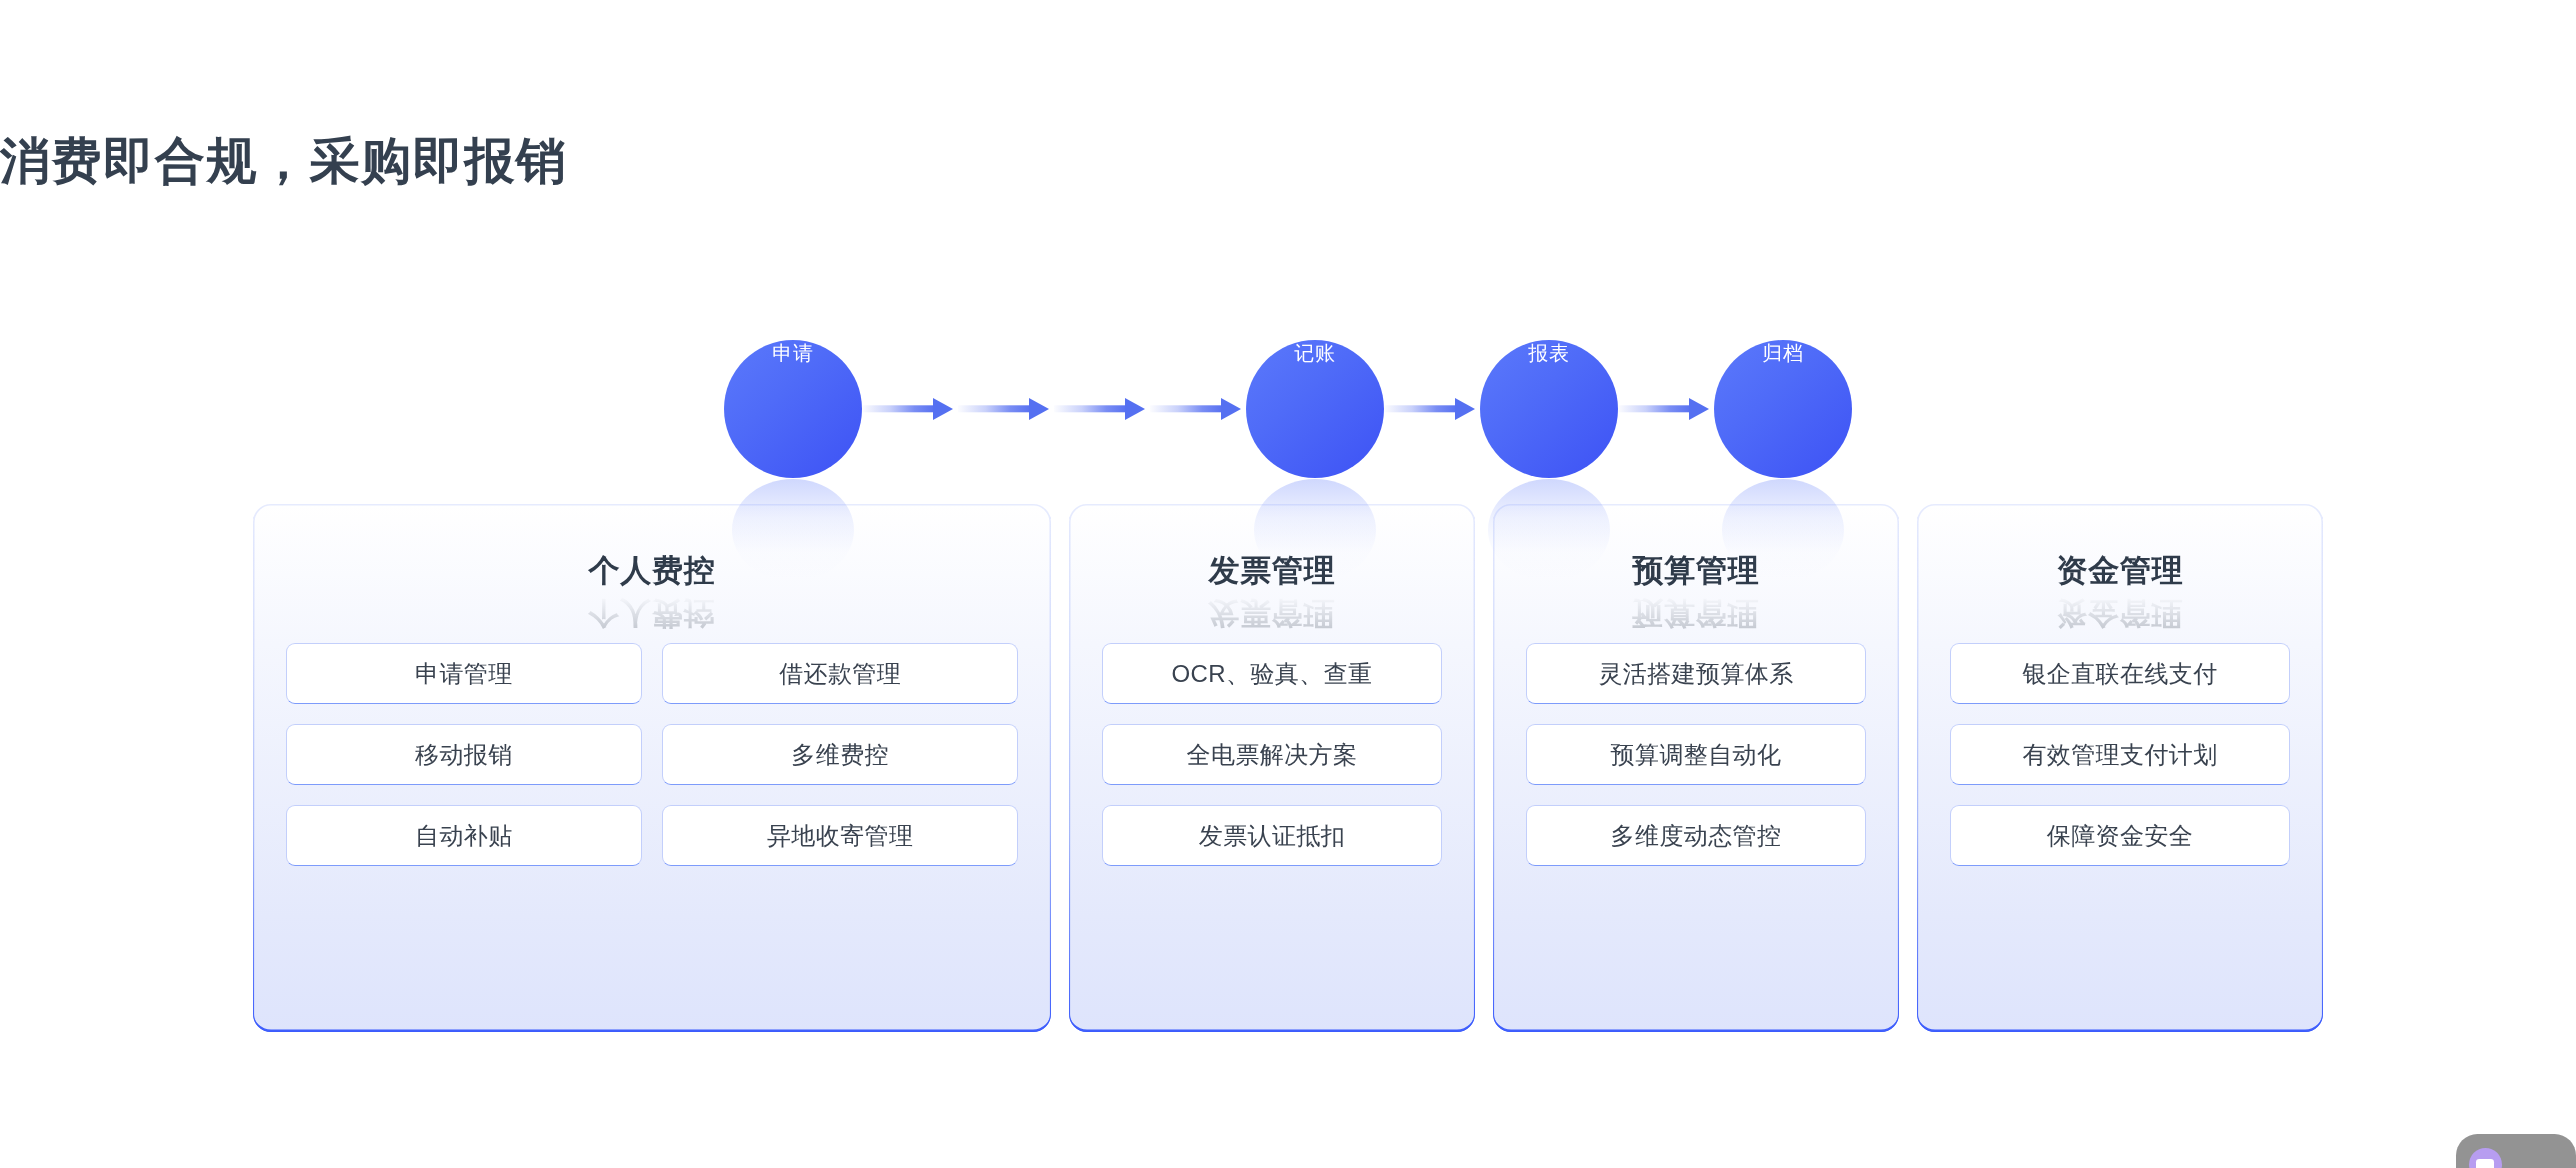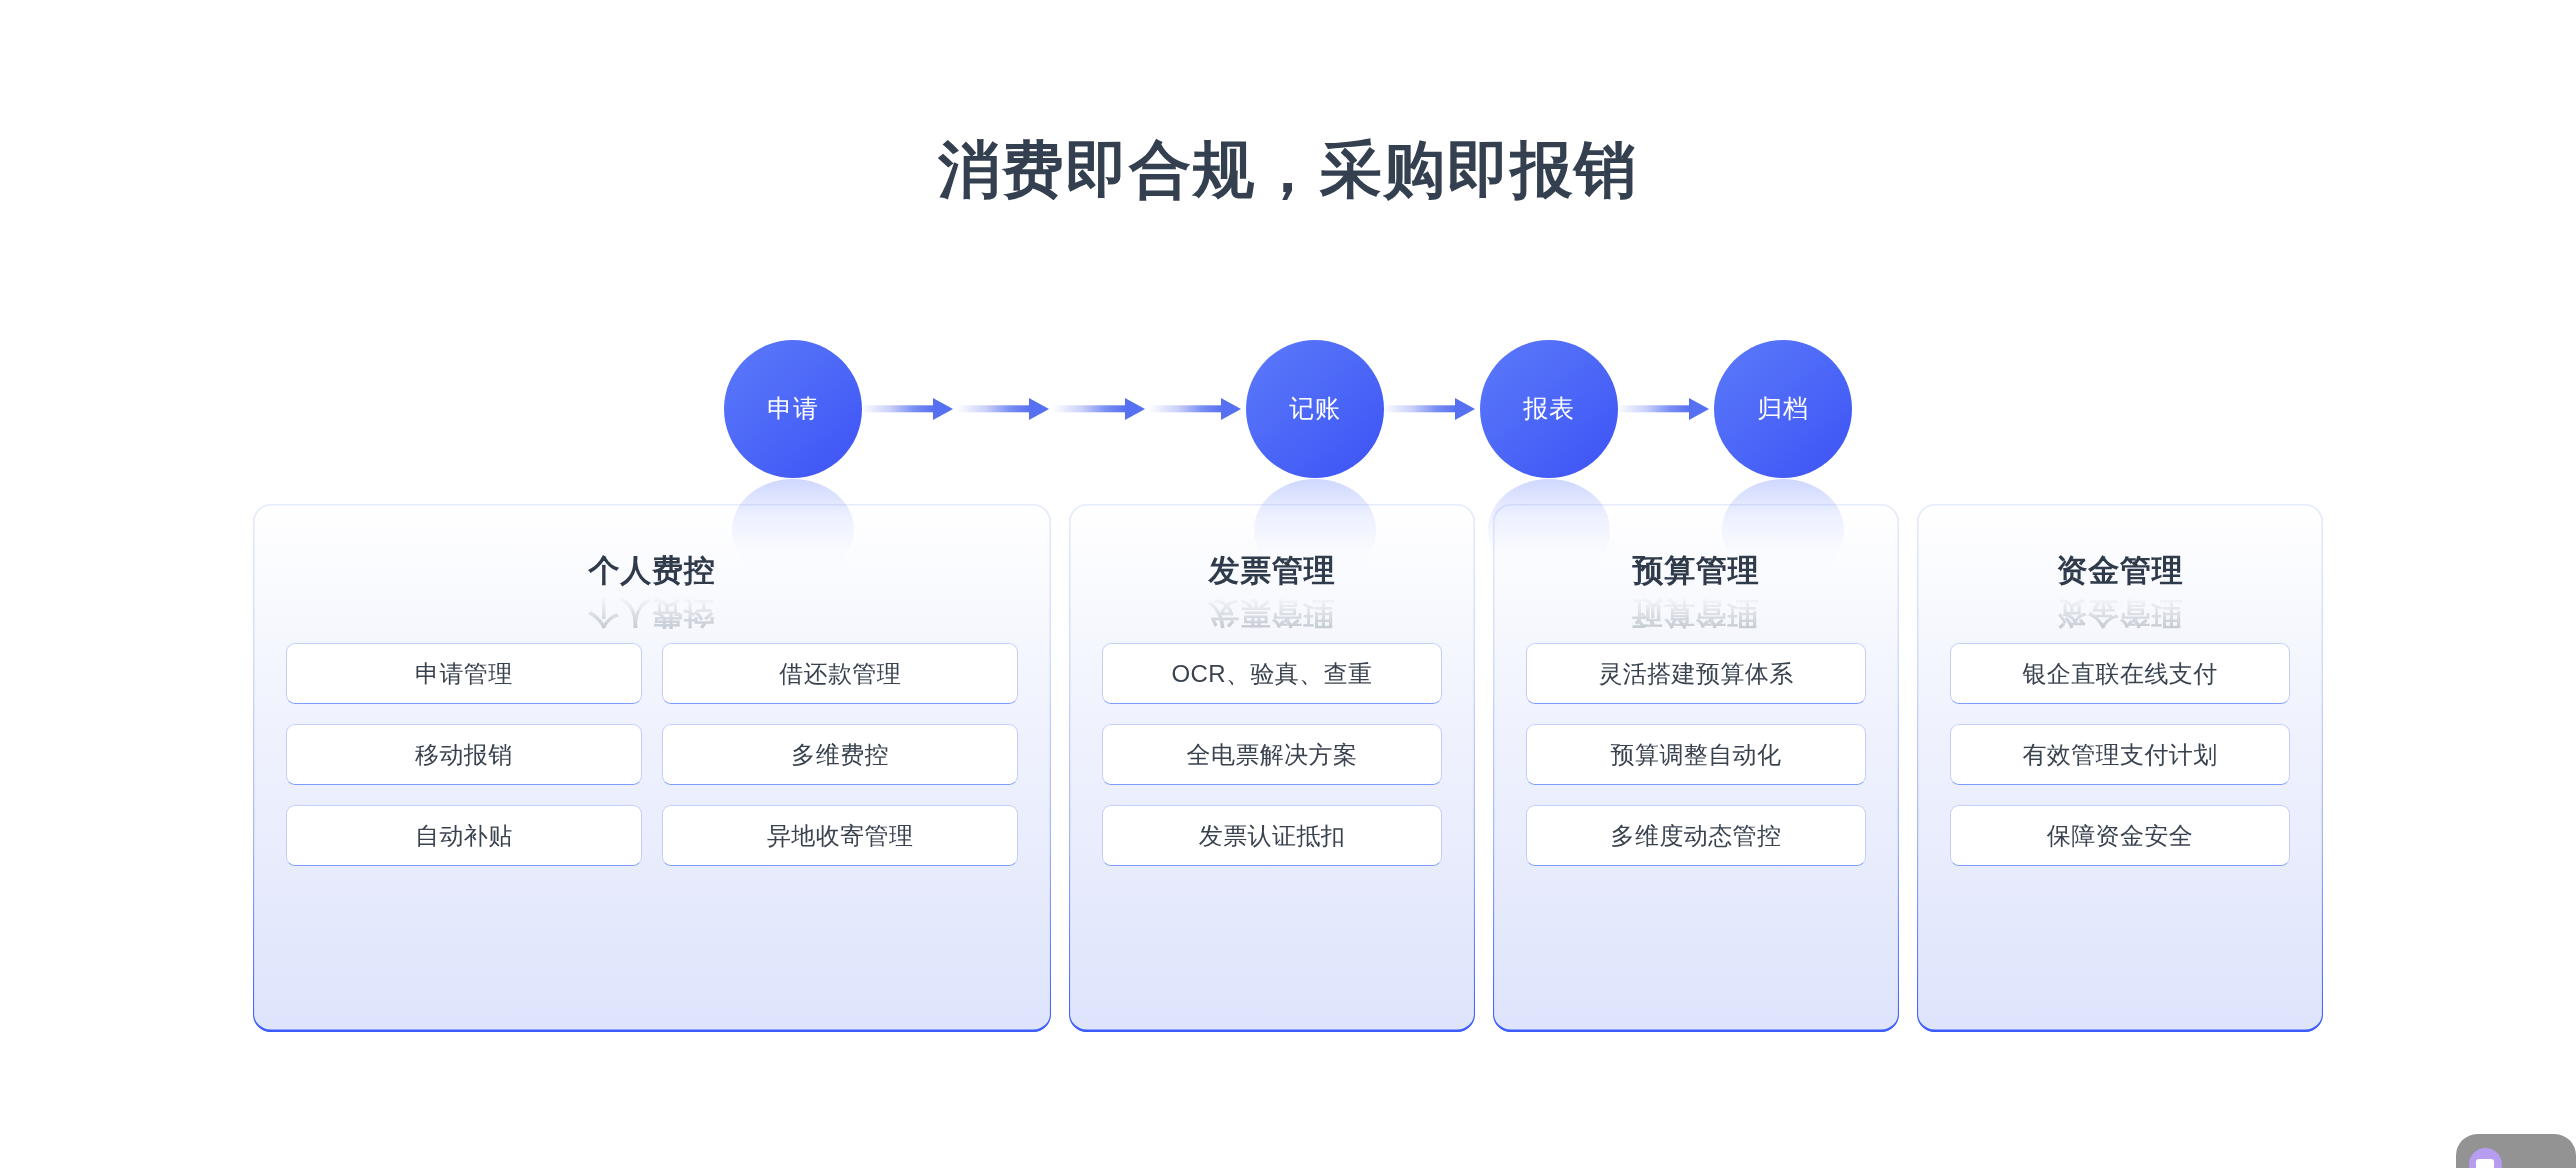--- a/index.html
+++ b/index.html
@@ -16,22 +16,21 @@
     background: #ffffff;
     position: relative;
   }
 
   
   .page-title {
     position: absolute;
     top: 128px;
     left: 0;
     width: 100%;
-    text-align: center;
-    font-size: 62px;
+    font-size: 50px;
     font-weight: 700;
     letter-spacing: 1.6px;
     color: #34404f;
   }
 
   
   .flow {
     position: absolute;
     top: 326px;
     left: 0;
@@ -43,26 +42,26 @@
     gap: 0;
     z-index: 5;
   }
 
   .flow-node {
     position: relative;
     width: 138px;
     height: 138px;
     flex: 0 0 auto;
     display: flex;
-    align-items: center;
+    align-items: flex-start;
     justify-content: center;
     border-radius: 50%;
     background: linear-gradient(138deg, #5b79fb 0%, #4f6bf8 40%, #3d52f5 100%);
     color: #ffffff;
-    font-size: 25px;
+    font-size: 20px;
     letter-spacing: 0.8px;
   }
 
   
   .flow-node::after {
     content: "";
     position: absolute;
     left: 6%;
     top: 101%;
     width: 88%;

